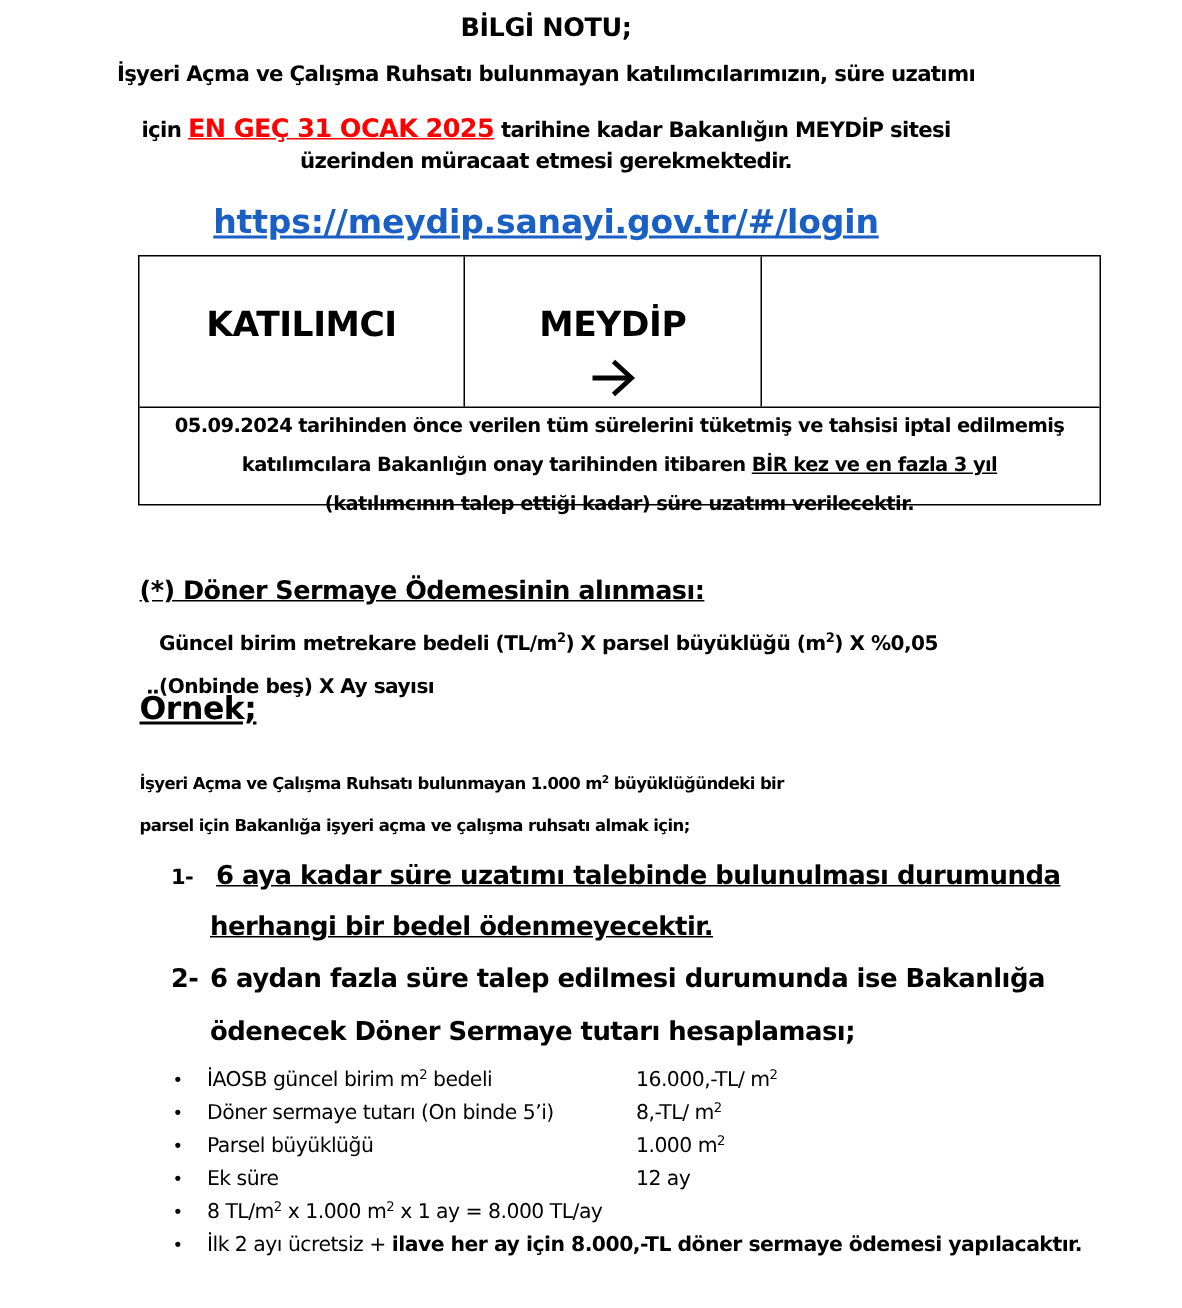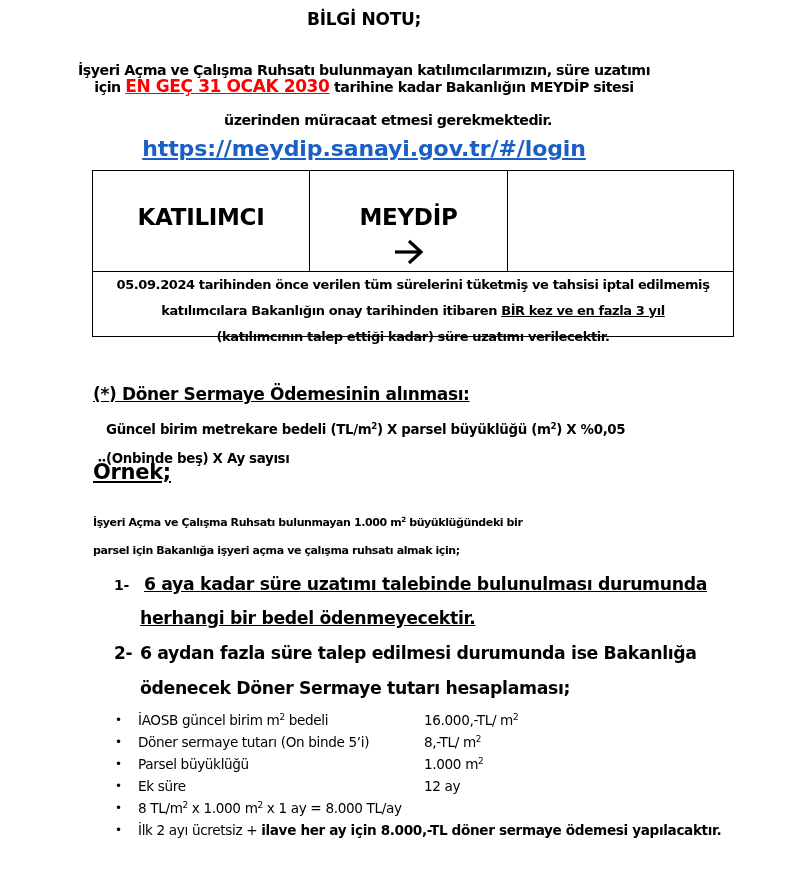--- a/index.html
+++ b/index.html
@@ -30,23 +30,23 @@
   }
   .title {
     top: 9px;
     font-size: 17px;
     letter-spacing: -0.3px;
   }
   .intro {
     font-size: 14.2px;
     letter-spacing: -0.45px;
   }
-  .intro.l1 { top: 42px; margin-top: 20px; }
+  .intro.l1 { top: 42px; }
   .intro.l2 { top: 76px; }
-  .intro.l3 { top: 112px; padding-left: 24px; }
+  .intro.l3 { top: 100px; }
   .deadline {
     color: #ff0000;
     text-decoration: underline;
     font-size: 17px;
     letter-spacing: -0.4px;
   }
   .link {
     top: 136px;
     font-size: 22px;
     color: #1a5fc4;
@@ -214,21 +214,21 @@
   .b { font-weight: bold; }
 </style>
 </head>
 <body>
 
 <div class="doc">
 
   <div class="center-line title">BİLGİ NOTU;</div>
 
   <div class="center-line intro l1">İşyeri Açma ve Çalışma Ruhsatı bulunmayan katılımcılarımızın, süre uzatımı</div>
-  <div class="center-line intro l2"><span>için </span><span class="deadline">EN GEÇ 31 OCAK 2030</span><span> tarihine kadar Bakanlığın MEYDİP sitesi</span></div>
+  <div class="center-line intro l2"><span>için </span><span class="deadline">EN GEÇ 31 OCAK 2025</span><span> tarihine kadar Bakanlığın MEYDİP sitesi</span></div>
   <div class="center-line intro l3">üzerinden müracaat etmesi gerekmektedir.</div>
 
   <div class="center-line link">https://meydip.sanayi.gov.tr/#/login</div>
 
   <div class="flow-table">
     <div class="flow-row">
       <div class="flow-cell c1">
         <div class="flow-label">KATILIMCI</div>
       </div>
       <div class="flow-cell c2">

